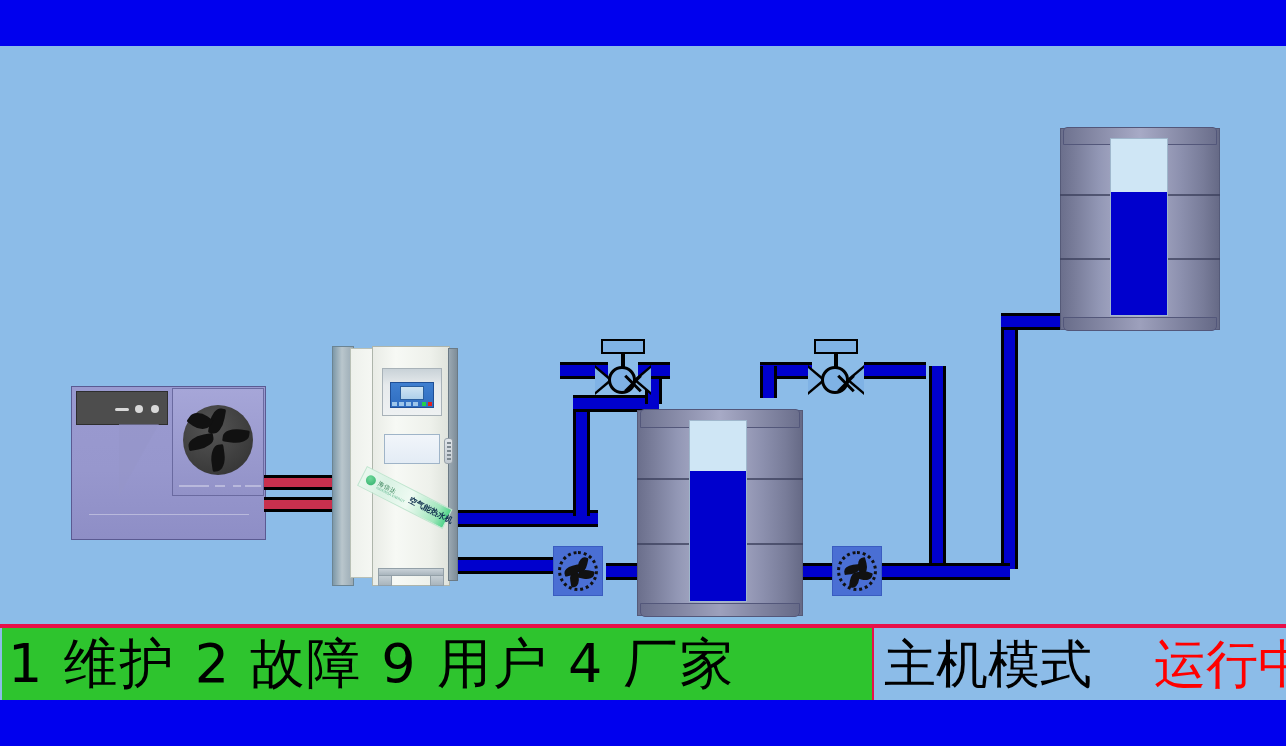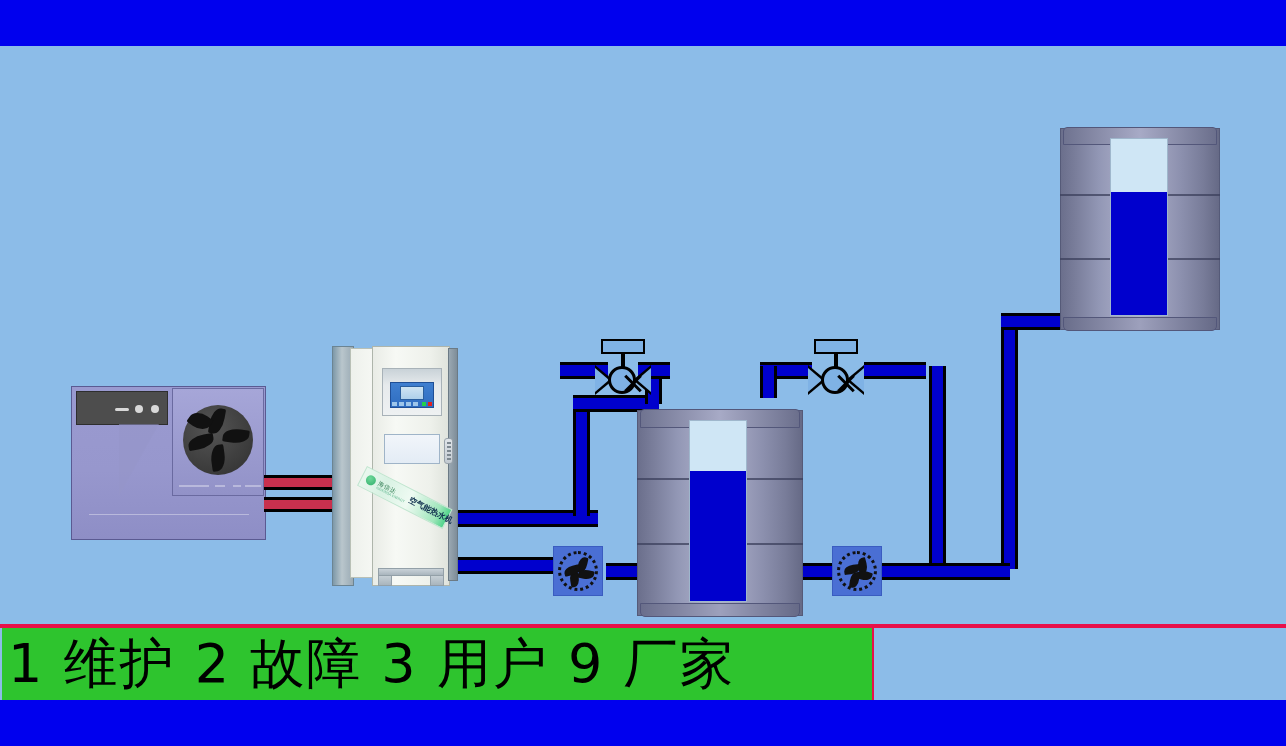--- a/index.html
+++ b/index.html
@@ -309,18 +309,22 @@
         <div class="fill" id="tank-upper-fill" style="height: 70%; background: rgb(0, 0, 205);"></div>
       </div>
     </div>
 
   </div>
 
   <div class="statusstrip"></div>
   <div class="redline"></div>
 
   <div class="menubar">
-    <div class="menu-items">1  维护  2  故障  3  用户  9  厂家</div>
+    <div class="menu-items">1  维护  2  故障  9  用户  4  厂家</div>
   </div>
 
+  <div class="mode-box">
+    <div class="mode-label">主机模式</div>
+    <div class="run-state">运行中</div>
+  </div>
 
   <div class="bottombar"></div>
 </div>
 
 </body></html>

